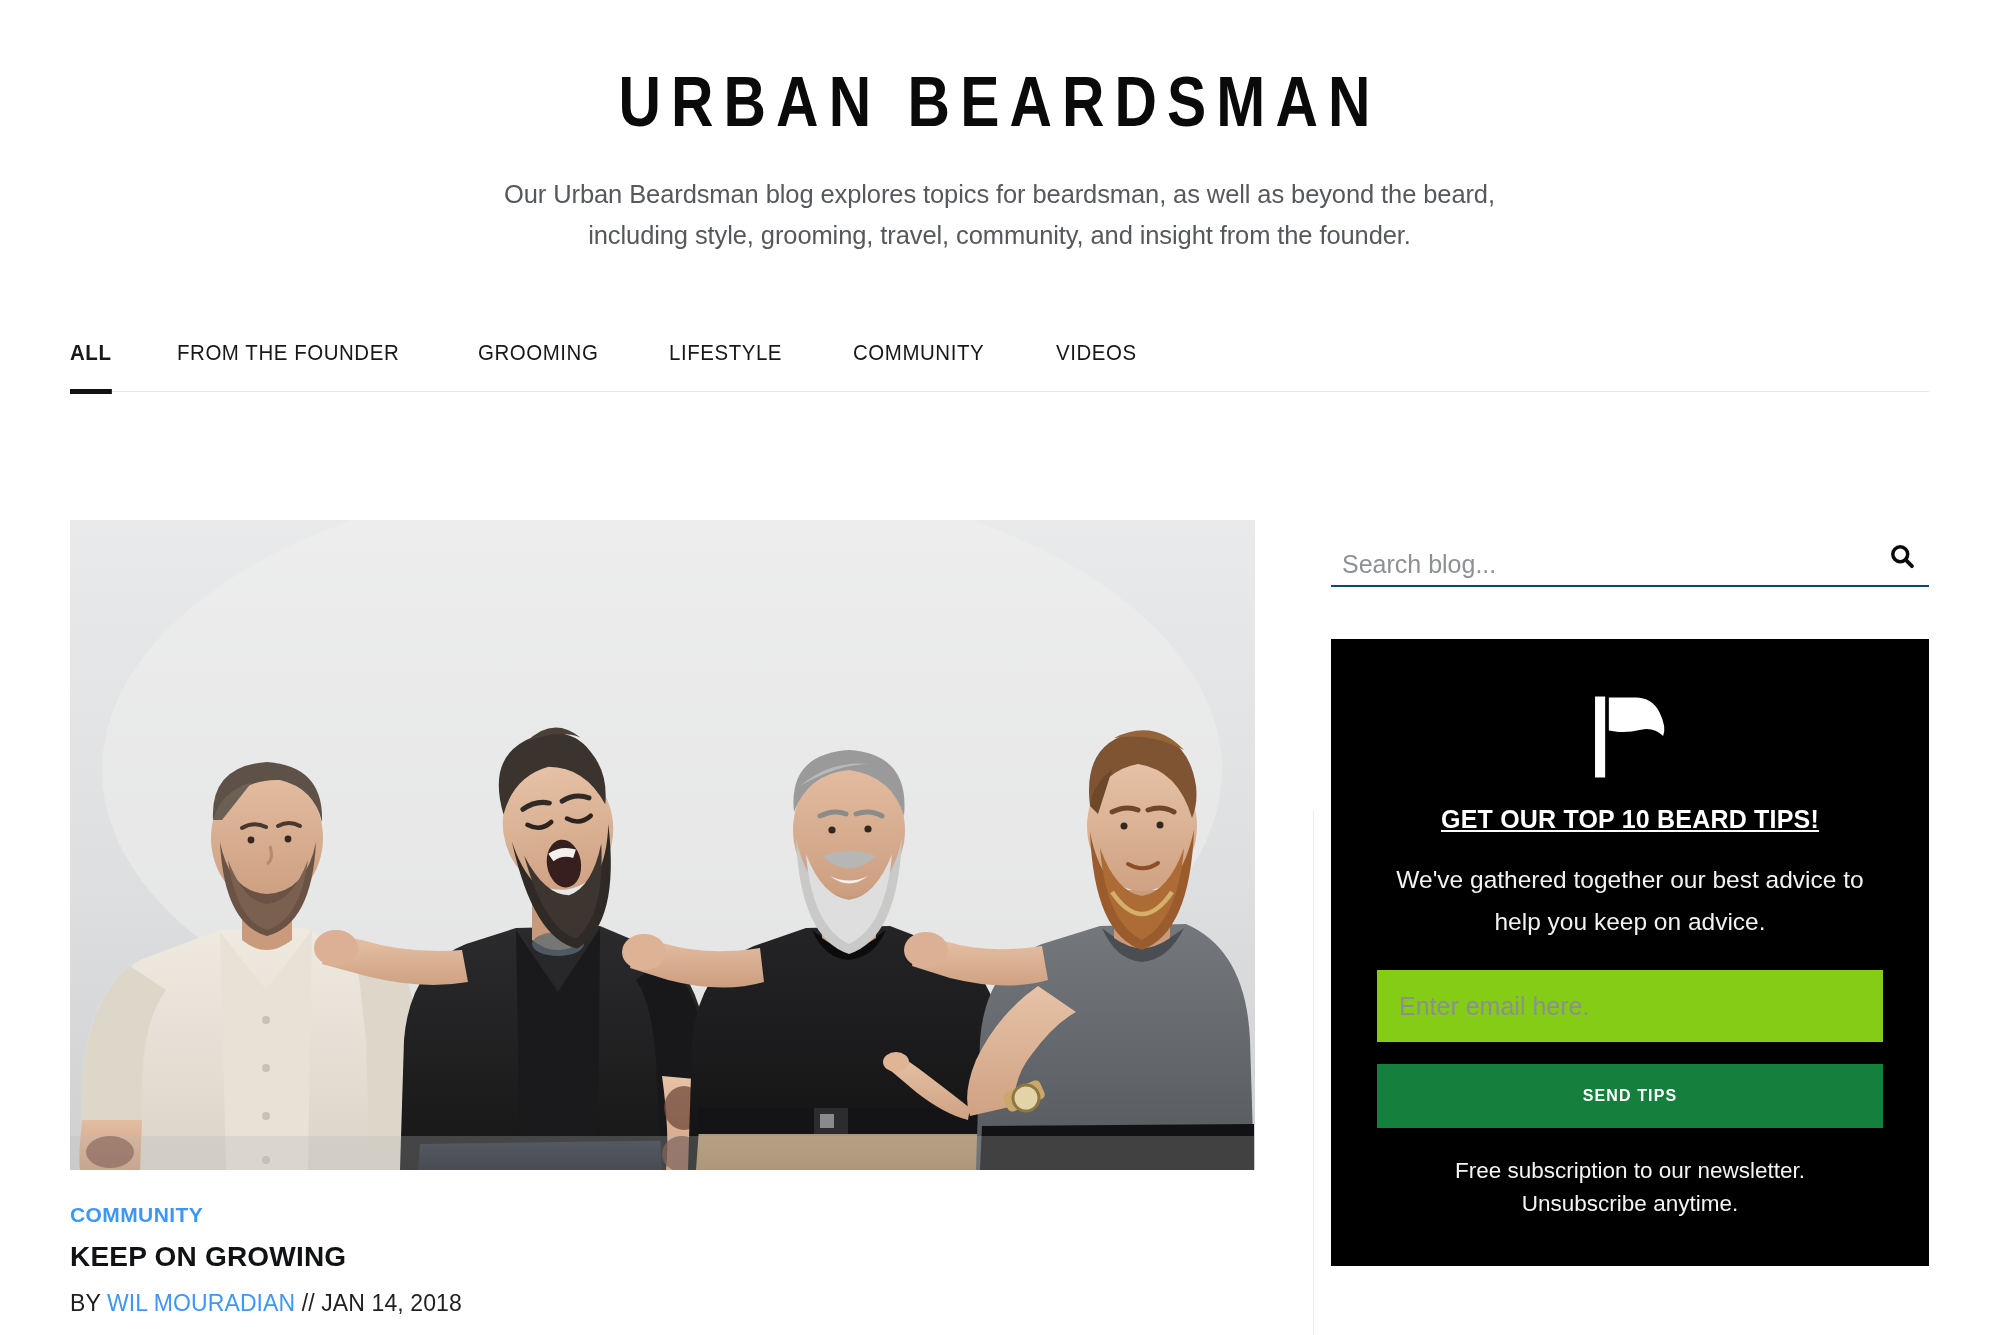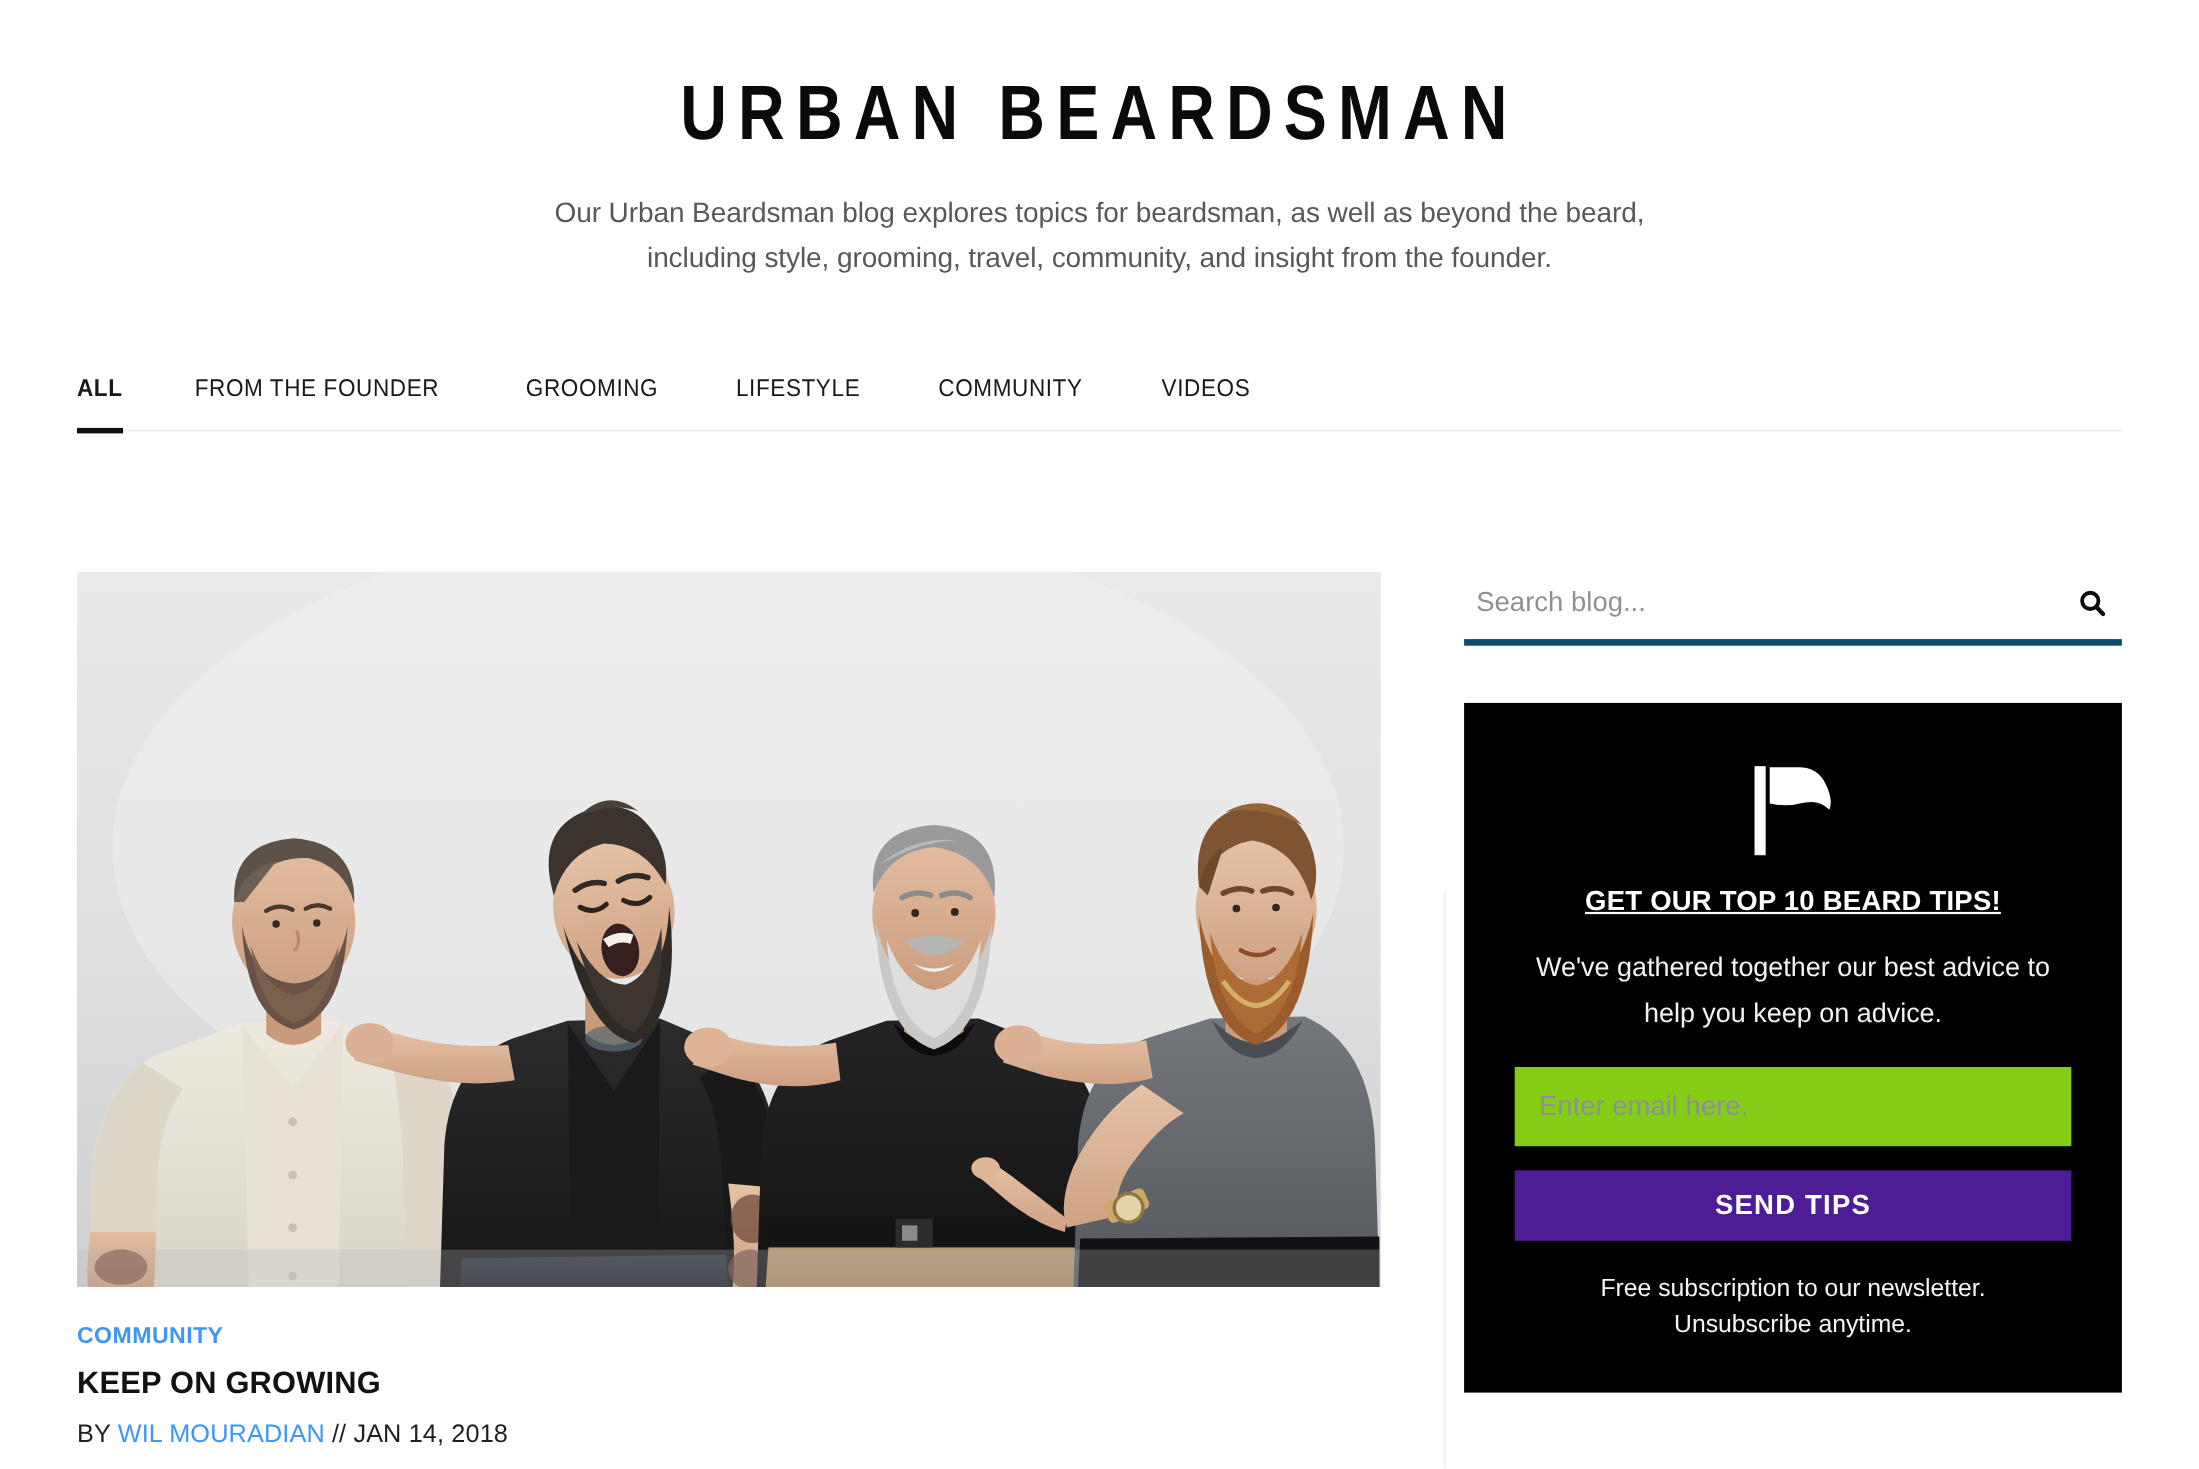--- a/index.html
+++ b/index.html
@@ -151,23 +151,23 @@
   .byline-author {
     color: #3e97f8;
     cursor: pointer;
   }
 
   
   .search-row {
     position: relative;
     width: 598px;
     height: 67px;
-    border-bottom: 6px solid #0c4a6e;
+    border-bottom: 2px solid #0c4a6e;
     display: flex;
-    align-items: center;
+    align-items: flex-end;
   }
   .search-input {
     flex: 1;
     border: 0;
     outline: 0;
     background: transparent;
     font-family: "Liberation Sans", sans-serif;
     font-size: 25px;
     color: #2a2c2e;
     padding: 0 0 6px 11px;
@@ -221,24 +221,24 @@
     font-size: 25px;
     color: #222;
     padding: 0 22px;
   }
   .nl-email::placeholder { color: #8d9093; }
   .nl-submit {
     margin-top: 22px;
     width: 100%;
     height: 64px;
     border: 0;
-    background: #4c1d95;
+    background: #15803d;
     color: #ffffff;
     font-family: "Liberation Sans", sans-serif;
-    font-size: 25px;
+    font-size: 16px;
     font-weight: 700;
     letter-spacing: 1.1px;
     text-transform: uppercase;
     cursor: pointer;
   }
   .nl-fine {
     margin-top: 26px;
     font-size: 22.5px;
     line-height: 33px;
     color: #f4f4f4;

